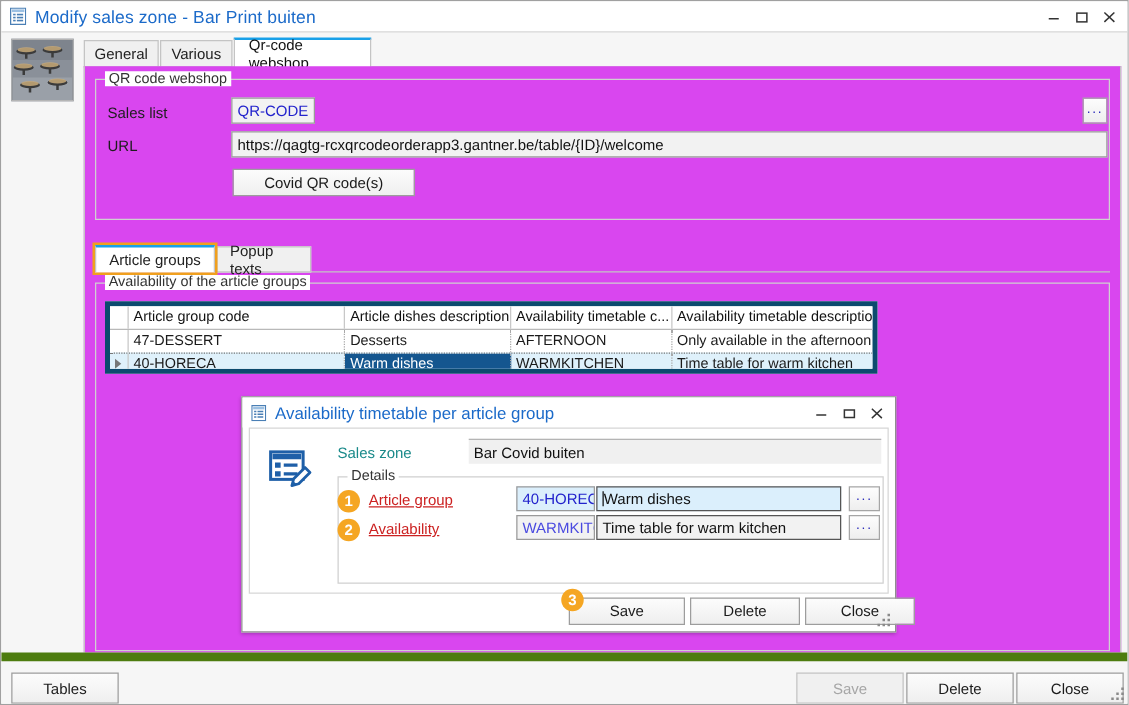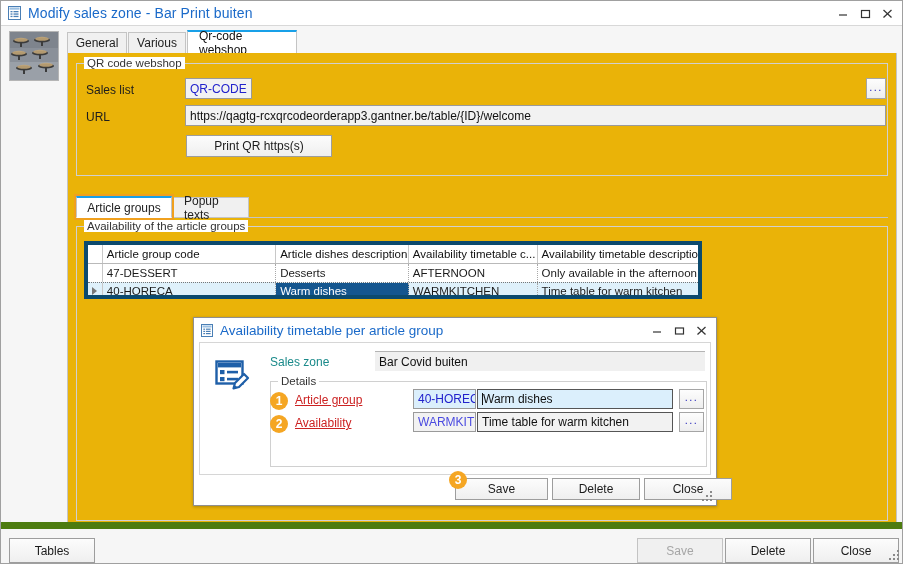--- a/index.html
+++ b/index.html
@@ -68,21 +68,21 @@
   .tab.active {
     top: 0; height: 24px;
     background: #ffffff;
     border: 1px solid #c4c4c4; border-top: 2px solid #18a0e8; border-bottom: 1px solid #ffffff;
     color: #111;
   }
 
   
   .page {
     position: absolute; left: 66px; top: 27px; width: 830px; height: 480px;
-    background: #eab308; border: 1px solid #c4c4c4; border-top: none;
+    background: #d946ef; border: 1px solid #c4c4c4; border-top: none;
   }
 
   
   .groupbox { position: absolute; border: 1px solid #d0d0d0; }
   .groupbox > .gb-title {
     position: absolute; top: -7px; left: 7px; background: #ffffff;
     padding: 0 3px; font-size: 11.5px; color: #333;
   }
 
   .lbl { position: absolute; font-size: 12px; color: #1d1d1d; }
@@ -264,21 +264,21 @@
       <div class="groupbox" style="left:8px;top:10px;width:812px;height:113px;">
         <span class="gb-title">QR code webshop</span>
 
         <span class="lbl" style="left:9px;top:19px;">Sales list</span>
         <div class="tbox code" style="left:108px;top:14px;width:67px;height:21px;">QR-CODE</div>
         <div class="dots" style="left:789px;top:14px;width:20px;height:21px;">...</div>
 
         <span class="lbl" style="left:9px;top:46px;">URL</span>
         <div class="tbox" style="left:108px;top:41px;width:701px;height:21px;">https://qagtg-rcxqrcodeorderapp3.gantner.be/table/{ID}/welcome</div>
 
-        <div class="btn" style="left:109px;top:71px;width:146px;height:22px;">Print QR https(s)</div>
+        <div class="btn" style="left:109px;top:71px;width:146px;height:22px;">Covid QR code(s)</div>
       </div>
 
       <div class="innertabs">
         <div class="iline"></div>
         <div class="itab active highlight" style="left:0;width:96px;">
           <span>Article groups</span>
         </div>
         <div class="itab" style="left:97px;width:76px;">
           <span>Popup texts</span>
         </div>

